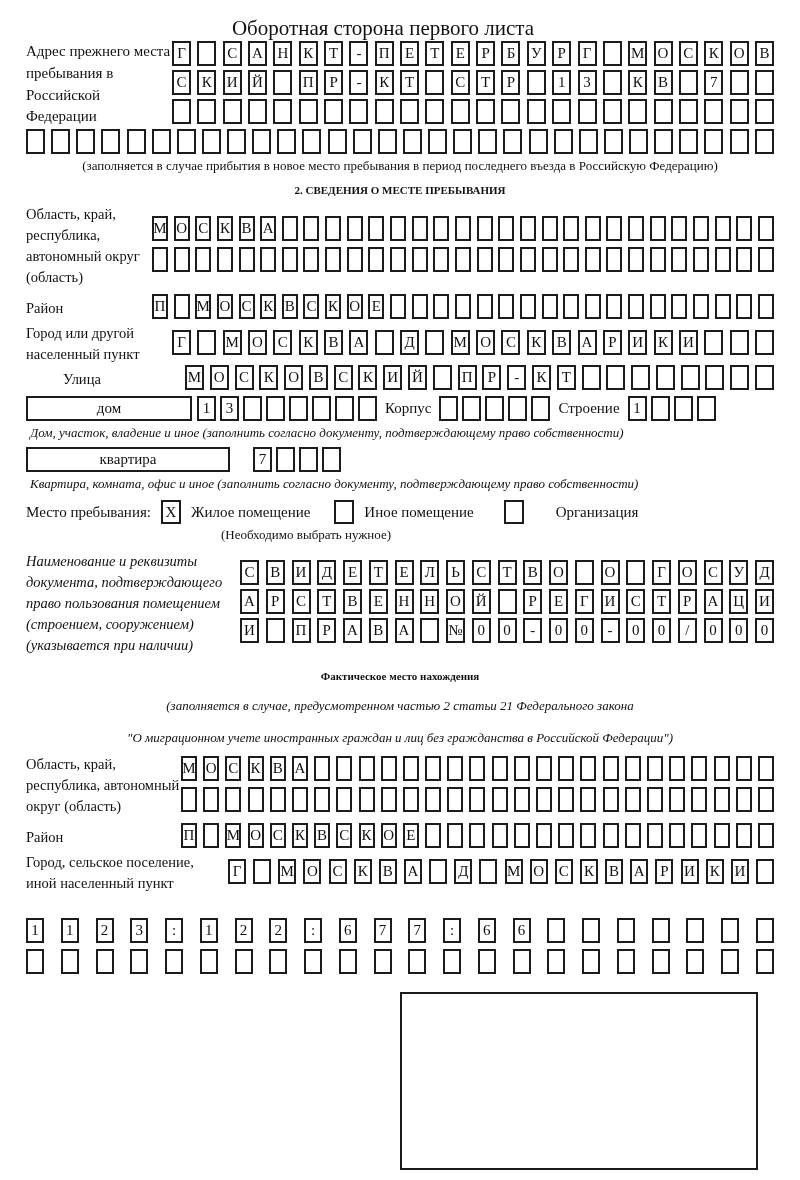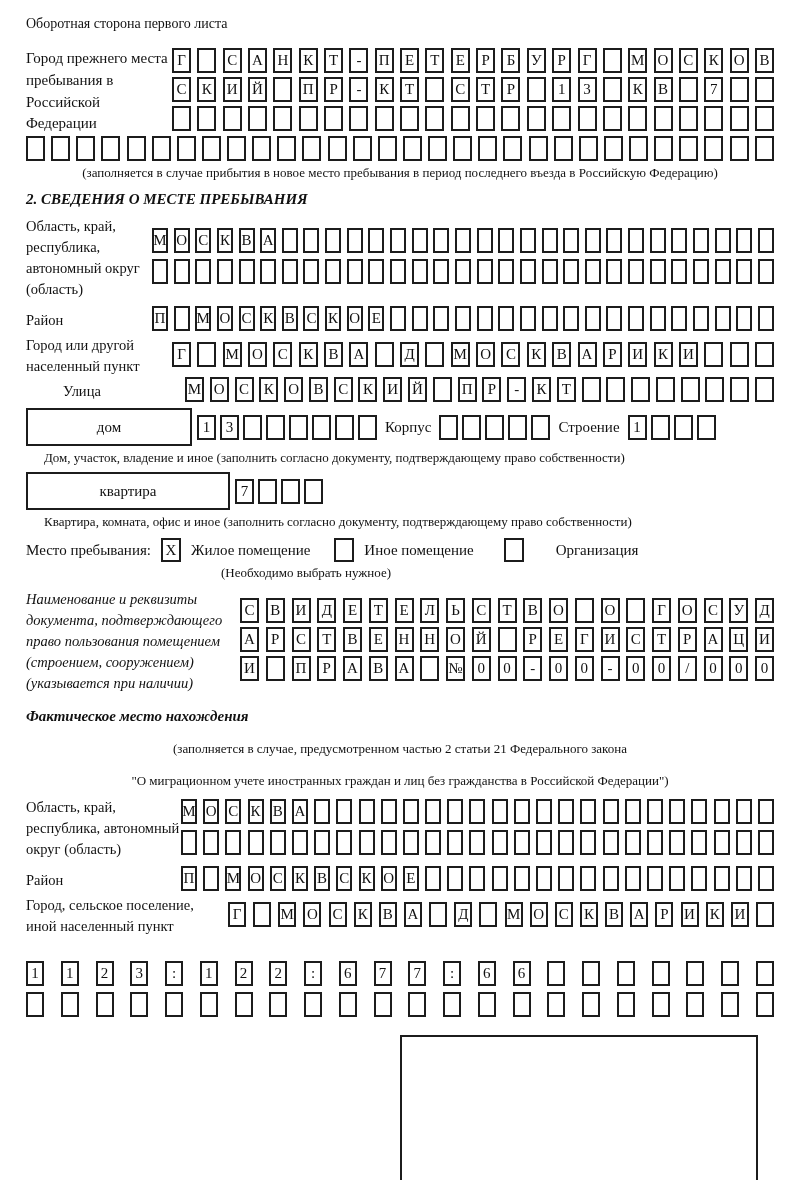--- a/index.html
+++ b/index.html
@@ -4,91 +4,91 @@
 <style>
   html,body{margin:0;padding:0;background:#fff;}
   body{
     width:800px;height:1180px;
     font-family:"Liberation Serif","DejaVu Serif",serif;
     color:#111;
     box-sizing:border-box;
     padding:16px 26px 10px 26px;
     font-size:14.5px;
   }
-  .hdr-note{text-align:left;font-size:14px;padding-right:34px;margin-bottom:16px;}
+  .hdr-note{text-align:center;font-size:21px;padding-right:34px;margin-bottom:0;}
   .row{display:flex;align-items:center;}
   .lbl{line-height:1.45;flex-shrink:0;}
   .grid{flex:1;display:flex;justify-content:space-between;margin-bottom:4px;}
   .cell{
     width:19px;height:25px;
     border:2px solid #1c1c1c;
     display:inline-flex;align-items:center;justify-content:center;
     font-size:15px;line-height:1;box-sizing:border-box;
     background:#fff;
   }
   
   .s1{display:flex;}
   .s1 .lbl{width:146px;font-size:15px;}
   .s1 .grids{flex:1;}
   .fullrow{display:flex;justify-content:space-between;margin-top:1px;}
   .caption{font-size:13px;text-align:center;margin:4px 0 10px 0;}
-  .sec-title{font-weight:bold;text-align:left;font-size:15px;margin:6px 0 8px 0;font-style:italic;}
+  .sec-title{font-weight:bold;text-align:center;font-size:11px;margin:6px 0 8px 0;}
   
   .r-region .lbl{width:126px;}
   .r-region .cell{width:16px;}
   .r-district .lbl{width:126px;}
   .r-district .cell{width:16px;}
   .r-city .lbl{width:146px;}
   .r-street .lbl{width:122px;margin-left:37px;}
   .r-fregion .lbl{width:155px;}
   .r-fregion .cell{width:16px;}
   .r-fdistrict .lbl{width:155px;}
   .r-fdistrict .cell{width:16px;}
   .r-fcity .lbl{width:202px;}
   .r-fcity .cell{width:18px;}
   .r-cadastral .lbl{width:202px;}
   .r-cadastral .cell{width:18px;}
   .mt4{} .mt6{margin-top:6px;}
   
   .inline-grid{display:flex;gap:4px;}
   .wbox{
-    border:2px solid #1c1c1c;height:38px;box-sizing:border-box;
+    border:2px solid #1c1c1c;height:25px;box-sizing:border-box;
     display:flex;align-items:center;justify-content:center;font-size:15px;
   }
   .house-row{display:flex;align-items:center;gap:5px;margin-top:2px;}
   .house-row .wbox.house{width:166px;}
   .house-row .side-lbl{font-size:15px;padding:0 3px;}
-  .apt-row{display:flex;align-items:center;gap:5px;margin-top:6px;}
+  .apt-row{display:flex;align-items:center;gap:23px;margin-top:6px;}
   .apt-row .wbox.apt{width:204px;}
-  .cap-left{font-size:13px;margin:4px 0 6px 18px;}
+  .cap-left{font-size:13px;margin:4px 0 6px 4px;font-style:italic;}
   
   .stay-row{display:flex;align-items:center;margin-top:8px;font-size:15px;}
   .chk{
     width:20px;height:24px;border:2px solid #1c1c1c;box-sizing:border-box;
     display:inline-flex;align-items:center;justify-content:center;
     font-size:15px;margin:0 10px;
   }
   .stay-caption{font-size:13px;text-align:center;width:560px;margin:3px 0 8px 0;}
   
   .r-doc{margin-top:4px;}
   .r-doc .lbl{width:214px;font-style:italic;}
   .r-doc .grids{flex:1;}
   
-  .fact-cap{font-size:13px;text-align:center;margin:16px;}
+  .fact-cap{font-size:13px;text-align:center;margin:16px;font-style:italic;}
   
   .stamp-wrap{width:392px;margin-left:auto;margin-top:14px;}
   .stamp-box{width:358px;height:178px;border:2px solid #1c1c1c;box-sizing:border-box;margin-left:18px;}
 </style>
 </head>
 <body>
 
 <div class="hdr-note">Оборотная сторона первого листа</div>
 
 <div class="s1">
-  <div class="lbl">Город прежнего места пребывания в Российской Федерации</div>
+  <div class="lbl">Адрес прежнего места пребывания в Российской Федерации</div>
   <div class="grids">
     <div class="grid">
         <span class="cell">Г</span>
         <span class="cell"></span>
         <span class="cell">С</span>
         <span class="cell">А</span>
         <span class="cell">Н</span>
         <span class="cell">К</span>
         <span class="cell">Т</span>
         <span class="cell">-</span>

